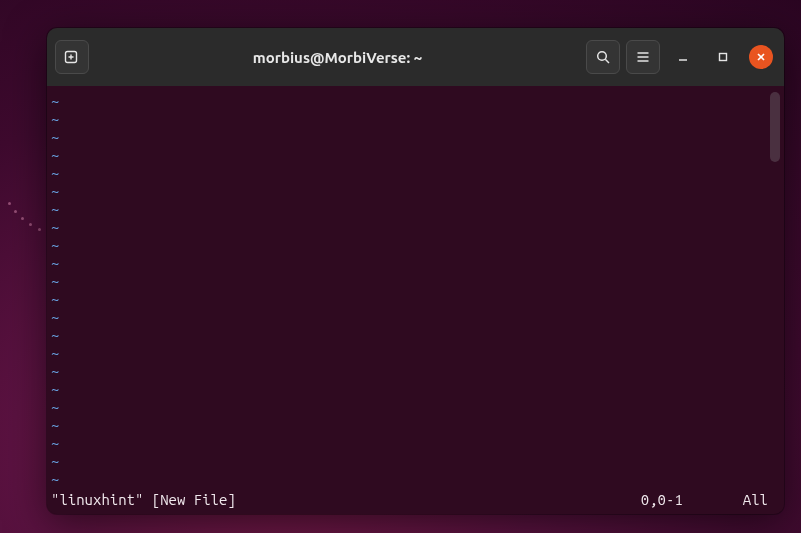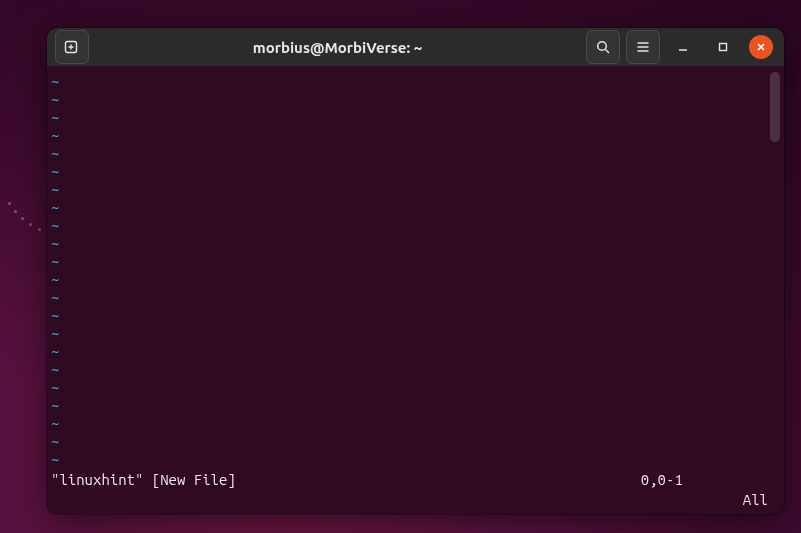--- a/index.html
+++ b/index.html
@@ -91,21 +91,21 @@
     font-size: 15px;
     line-height: 20px;
     color: #f0e8ec;
     background: #2f0a20;
     padding: 0 4px 4px 4px;
     display:flex;
   }
   .status-left { white-space:pre; }
   .status-gap { flex:1; }
   .status-pos { white-space:pre; padding-right: 60px; margin-left: 37px;}
-  .status-all { white-space:pre; padding-right: 12px; margin-top: 20px;}
+  .status-all { white-space:pre; padding-right: 12px;}
   svg { display:block; }
 </style>
 </head>
 <body>
 
 <div class="deco-dot" style="left:8px;top:202px"></div>
 <div class="deco-dot" style="left:14px;top:210px"></div>
 <div class="deco-dot" style="left:21px;top:217px"></div>
 <div class="deco-dot" style="left:29px;top:223px"></div>
 <div class="deco-dot" style="left:38px;top:228px"></div>

